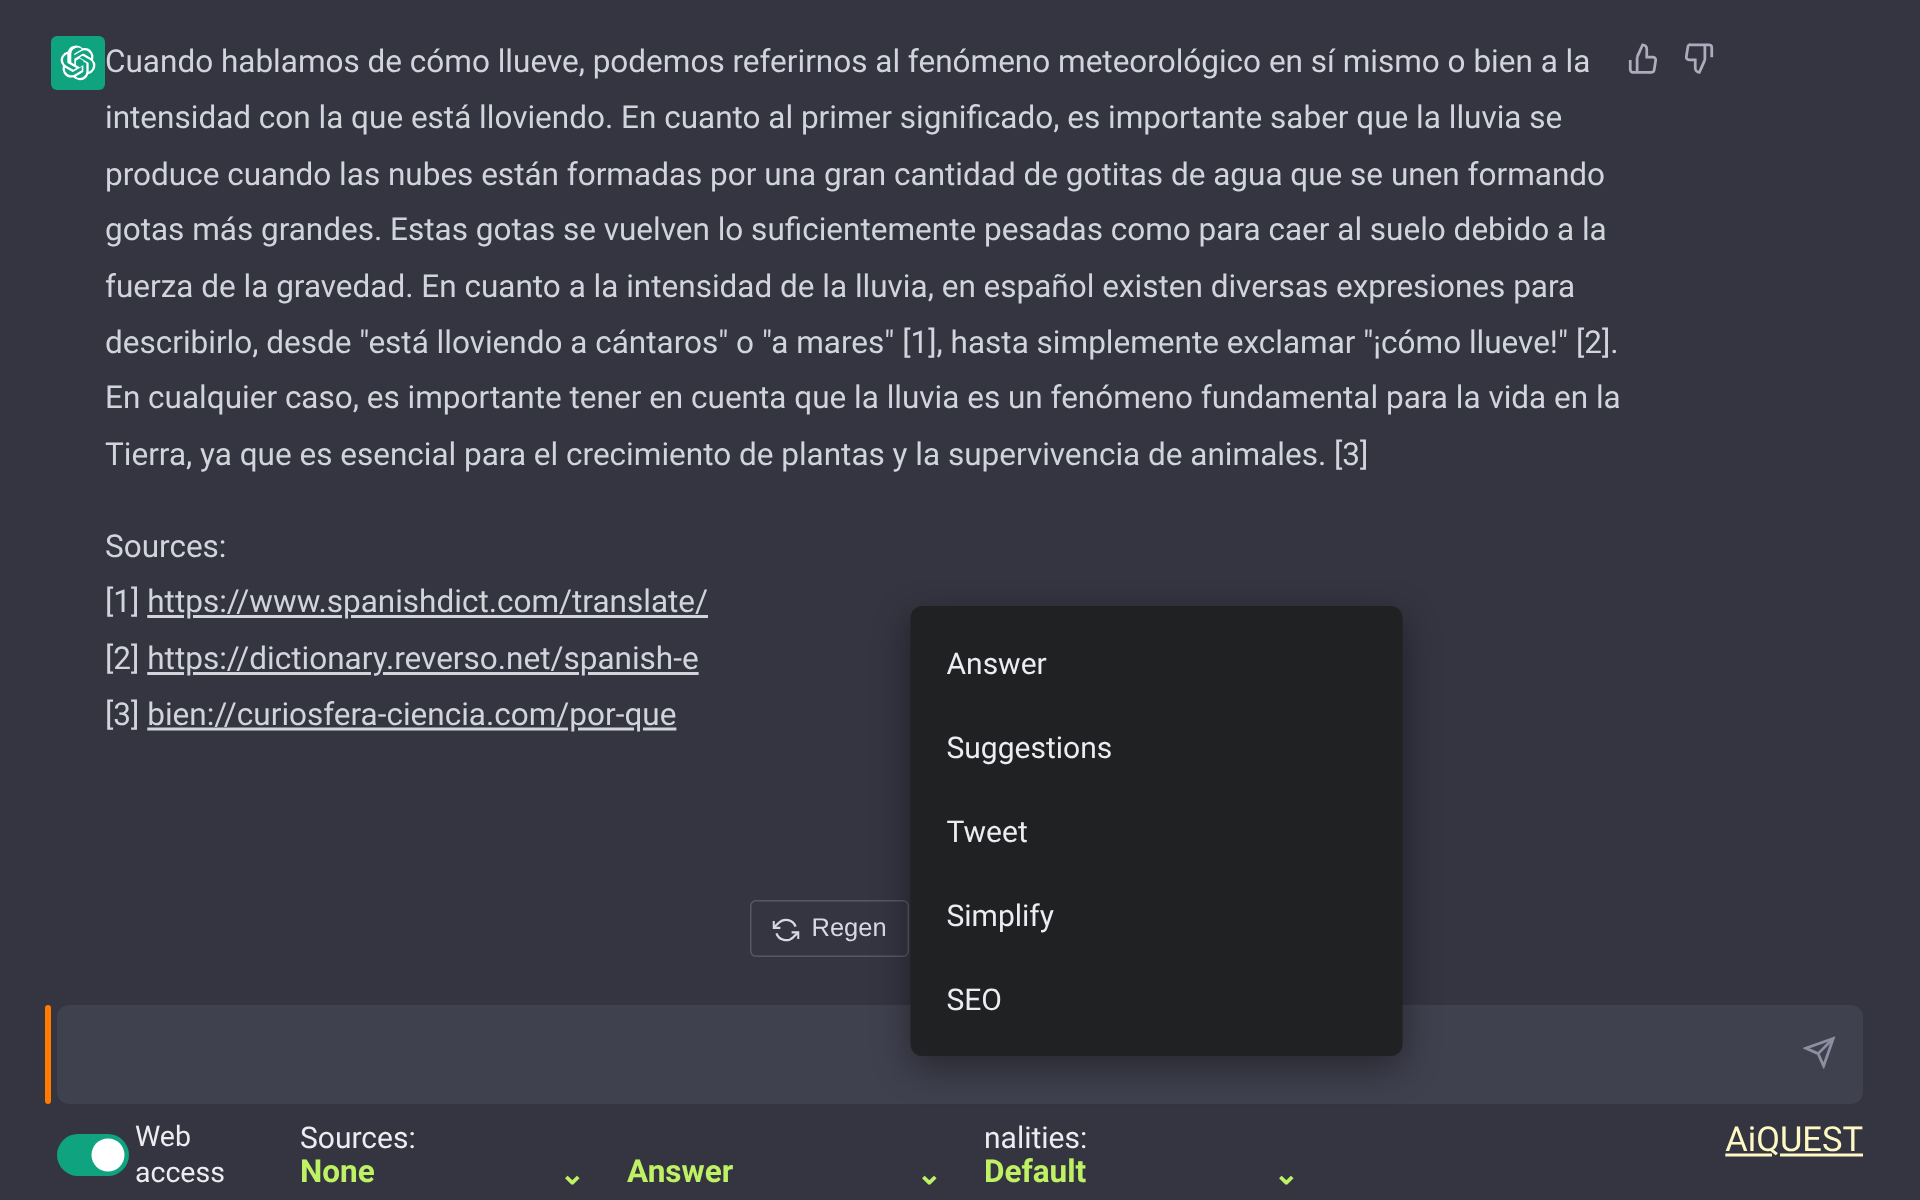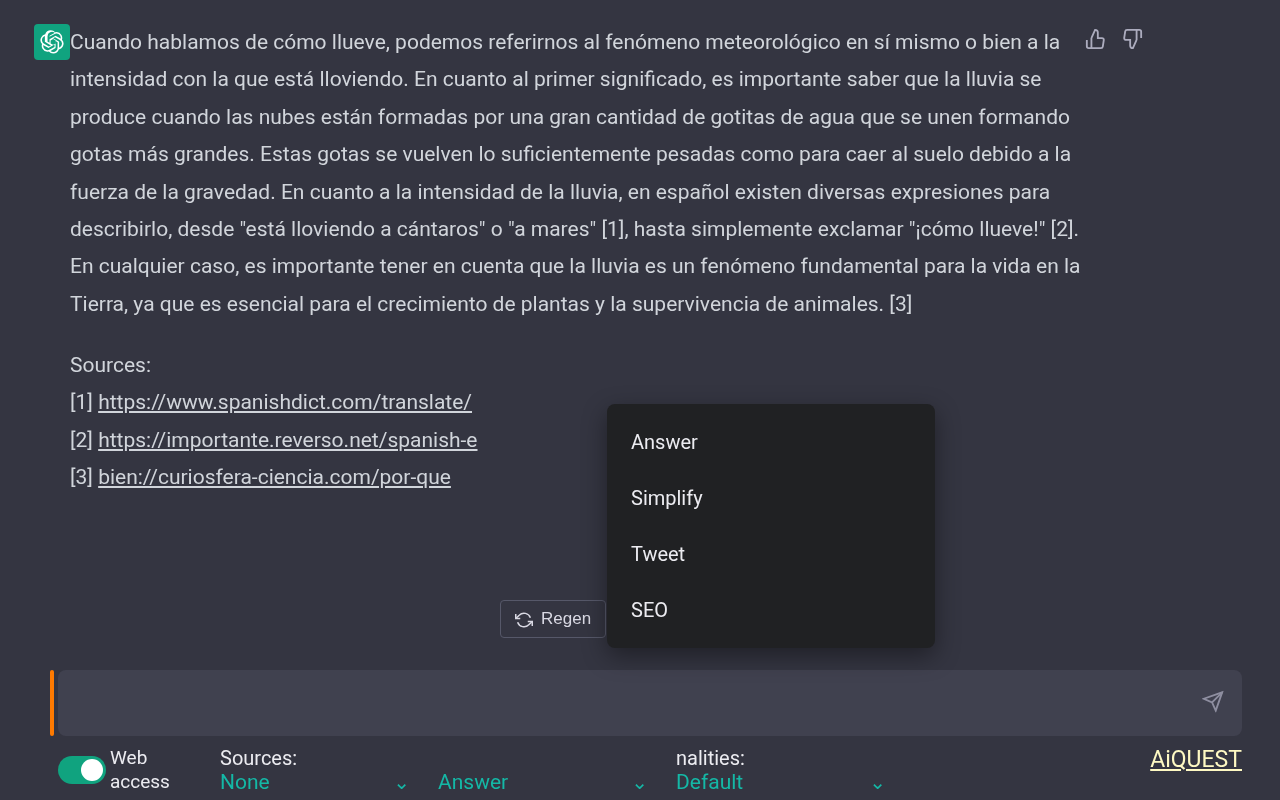--- a/index.html
+++ b/index.html
@@ -85,21 +85,21 @@
     padding: 16px 24px;
     font-size: 20px;
     color: #ececf1;
     cursor: pointer;
   }
   .bottom-bar {
     position: absolute;
     left: 0;
     right: 0;
     bottom: 0;
-    padding: 0 38px 6px 58px;
+    padding: 0 38px 6px 38px;
     z-index: 50;
   }
   .input-row {
     position: relative;
     margin-bottom: 10px;
   }
   .chat-input {
     width: 100%;
     height: 66px;
     background: #40414f;
@@ -171,22 +171,22 @@
     display: flex;
     flex-direction: column;
     min-width: 190px;
   }
   .dropdown-label { font-size: 20px; color: #ececf1; }
   .dropdown-value {
     display: flex;
     align-items: center;
     justify-content: space-between;
     font-size: 21px;
-    font-weight: 400;
-    color: #14b8a6;
+    font-weight: 700;
+    color: #bef264;
     cursor: pointer;
   }
   .chev { font-size: 20px; }
   .aiquest {
     margin-left: auto;
     font-size: 23px;
     font-weight: 400;
     color: #fef9c3;
     text-decoration: underline;
     cursor: pointer;
@@ -200,21 +200,21 @@
   <div class="avatar">
     <svg viewBox="0 0 41 41">
         <path d="M37.5 16.7a9.9 9.9 0 0 0-.85-8.1 10 10 0 0 0-10.77-4.8A9.9 9.9 0 0 0 18.4.5a10 10 0 0 0-9.54 6.92A9.9 9.9 0 0 0 2.24 12.2a10 10 0 0 0 1.23 11.73 9.9 9.9 0 0 0 .85 8.13 10 10 0 0 0 10.77 4.79 9.9 9.9 0 0 0 7.48 3.35 10 10 0 0 0 9.55-6.93 9.9 9.9 0 0 0 6.62-4.8 10 10 0 0 0-1.24-11.73ZM22.57 37.6a7.4 7.4 0 0 1-4.77-1.73l.24-.13 7.93-4.58a1.3 1.3 0 0 0 .65-1.13V18.86l3.35 1.94a.12.12 0 0 1 .07.09v9.26a7.45 7.45 0 0 1-7.47 7.44ZM6.53 30.74a7.4 7.4 0 0 1-.89-5l.24.14 7.93 4.58a1.29 1.29 0 0 0 1.3 0l9.68-5.59v3.87a.12.12 0 0 1-.05.1l-8.02 4.63a7.45 7.45 0 0 1-10.17-2.73ZM4.44 13.43a7.4 7.4 0 0 1 3.88-3.27v9.43a1.29 1.29 0 0 0 .65 1.12l9.68 5.59-3.35 1.94a.12.12 0 0 1-.11 0l-8.02-4.63a7.45 7.45 0 0 1-2.73-10.17Zm27.56 6.41-9.68-5.59 3.35-1.93a.12.12 0 0 1 .11-.01l8.02 4.63a7.44 7.44 0 0 1-1.15 13.44v-9.43a1.29 1.29 0 0 0-.65-1.12Zm3.34-5.02-.24-.14-7.93-4.58a1.29 1.29 0 0 0-1.3 0l-9.68 5.59V11.8a.12.12 0 0 1 .05-.1l8.02-4.63a7.44 7.44 0 0 1 11.06 7.71ZM16.3 21.82l-3.35-1.94a.12.12 0 0 1-.07-.09v-9.26a7.44 7.44 0 0 1 12.22-5.71l-.24.13-7.93 4.58a1.3 1.3 0 0 0-.65 1.13v11.17Zm1.82-3.92 4.31-2.49 4.31 2.49v4.98l-4.31 2.49-4.31-2.49Z"></path>
       </svg>
   </div>
   <div class="message-content">
     <p>Cuando hablamos de cómo llueve, podemos referirnos al fenómeno meteorológico en sí mismo o bien a la intensidad con la que está lloviendo. En cuanto al primer significado, es importante saber que la lluvia se produce cuando las nubes están formadas por una gran cantidad de gotitas de agua que se unen formando gotas más grandes. Estas gotas se vuelven lo suficientemente pesadas como para caer al suelo debido a la fuerza de la gravedad. En cuanto a la intensidad de la lluvia, en español existen diversas expresiones para describirlo, desde "está lloviendo a cántaros" o "a mares" [1], hasta simplemente exclamar "¡cómo llueve!" [2]. En cualquier caso, es importante tener en cuenta que la lluvia es un fenómeno fundamental para la vida en la Tierra, ya que es esencial para el crecimiento de plantas y la supervivencia de animales. [3]</p>
     <p>
       <span>Sources:</span><br>
       <span><span>[1] </span><a href="#">https://www.spanishdict.com/translate/</a></span><br>
-      <span><span>[2] </span><a href="#">https://importante.reverso.net/spanish-e</a><span style="display:inline-block;width:310px"></span><a href="#">no+llueve</a><span>!</span></span><br>
+      <span><span>[2] </span><a href="#">https://dictionary.reverso.net/spanish-e</a><span style="display:inline-block;width:310px"></span><a href="#">no+llueve</a><span>!</span></span><br>
       <span><span>[3] </span><a href="#">bien://curiosfera-ciencia.com/por-que</a><span style="display:inline-block;width:320px"></span><a href="#">lluvia/</a></span>
     </p>
   </div>
   <div class="feedback">
     <button class="feedback-btn">
       <svg viewBox="0 0 24 24">
           <path d="M7 22V11M2 13v7a2 2 0 0 0 2 2h13.4a2 2 0 0 0 2-1.7l1.1-7A2 2 0 0 0 18.5 11H14V5a3 3 0 0 0-3-3l-4 9"></path>
         </svg>
     </button>
     <button class="feedback-btn">
@@ -229,22 +229,23 @@
   <svg viewBox="0 0 24 24">
       <polyline points="1 4 1 10 7 10"></polyline>
       <polyline points="23 20 23 14 17 14"></polyline>
       <path d="M20.5 9A9 9 0 0 0 5.6 5.6L1 10M23 14l-4.6 4.4A9 9 0 0 1 3.5 15"></path>
     </svg>
   <span>Regen</span>
 </button>
 
 <div class="popup-menu">
   <div class="popup-item">Answer</div>
+  <div class="popup-item">Suggestions</div>
+  <div class="popup-item">Tweet</div>
   <div class="popup-item">Simplify</div>
-  <div class="popup-item">Tweet</div>
   <div class="popup-item">SEO</div>
 </div>
 
 <div class="bottom-bar">
   <div class="input-row">
     <input class="chat-input" type="text" style="">
     <button class="send-btn">
       <svg viewBox="0 0 24 24">
           <line x1="22" y1="2" x2="11" y2="13"></line>
           <polygon points="22 2 15 22 11 13 2 9 22 2"></polygon>

